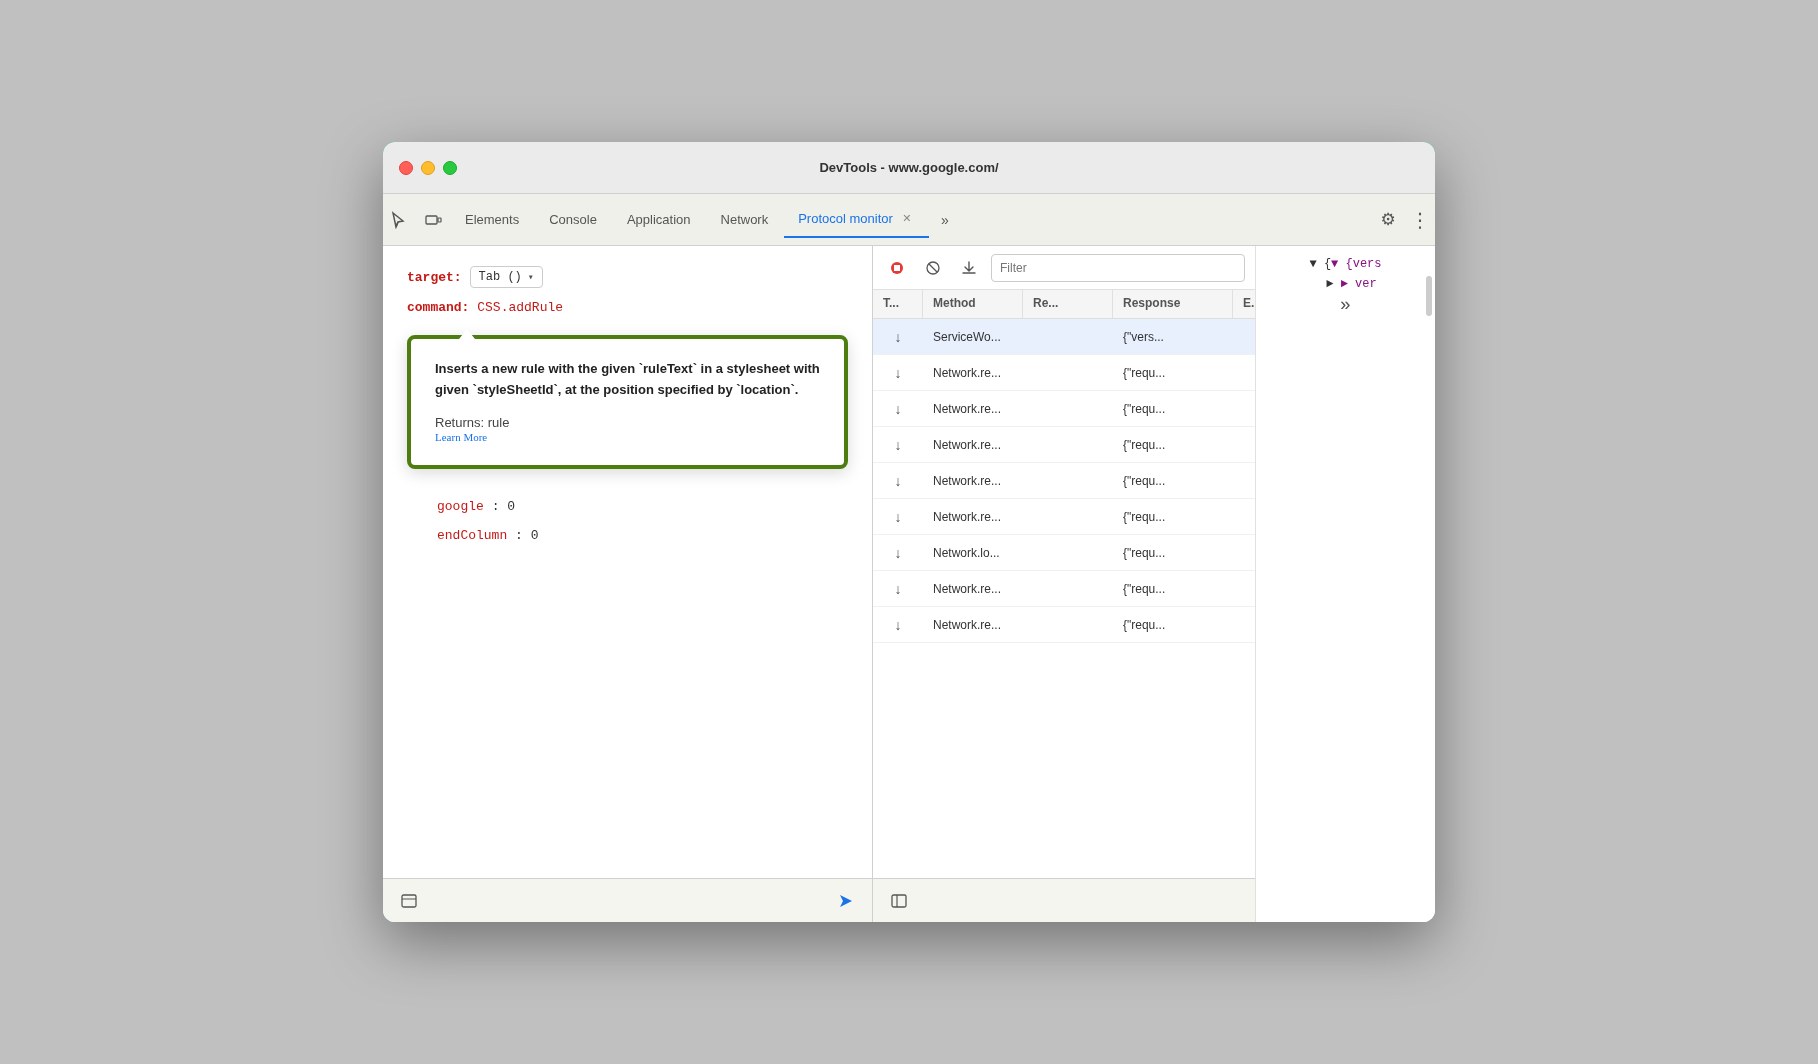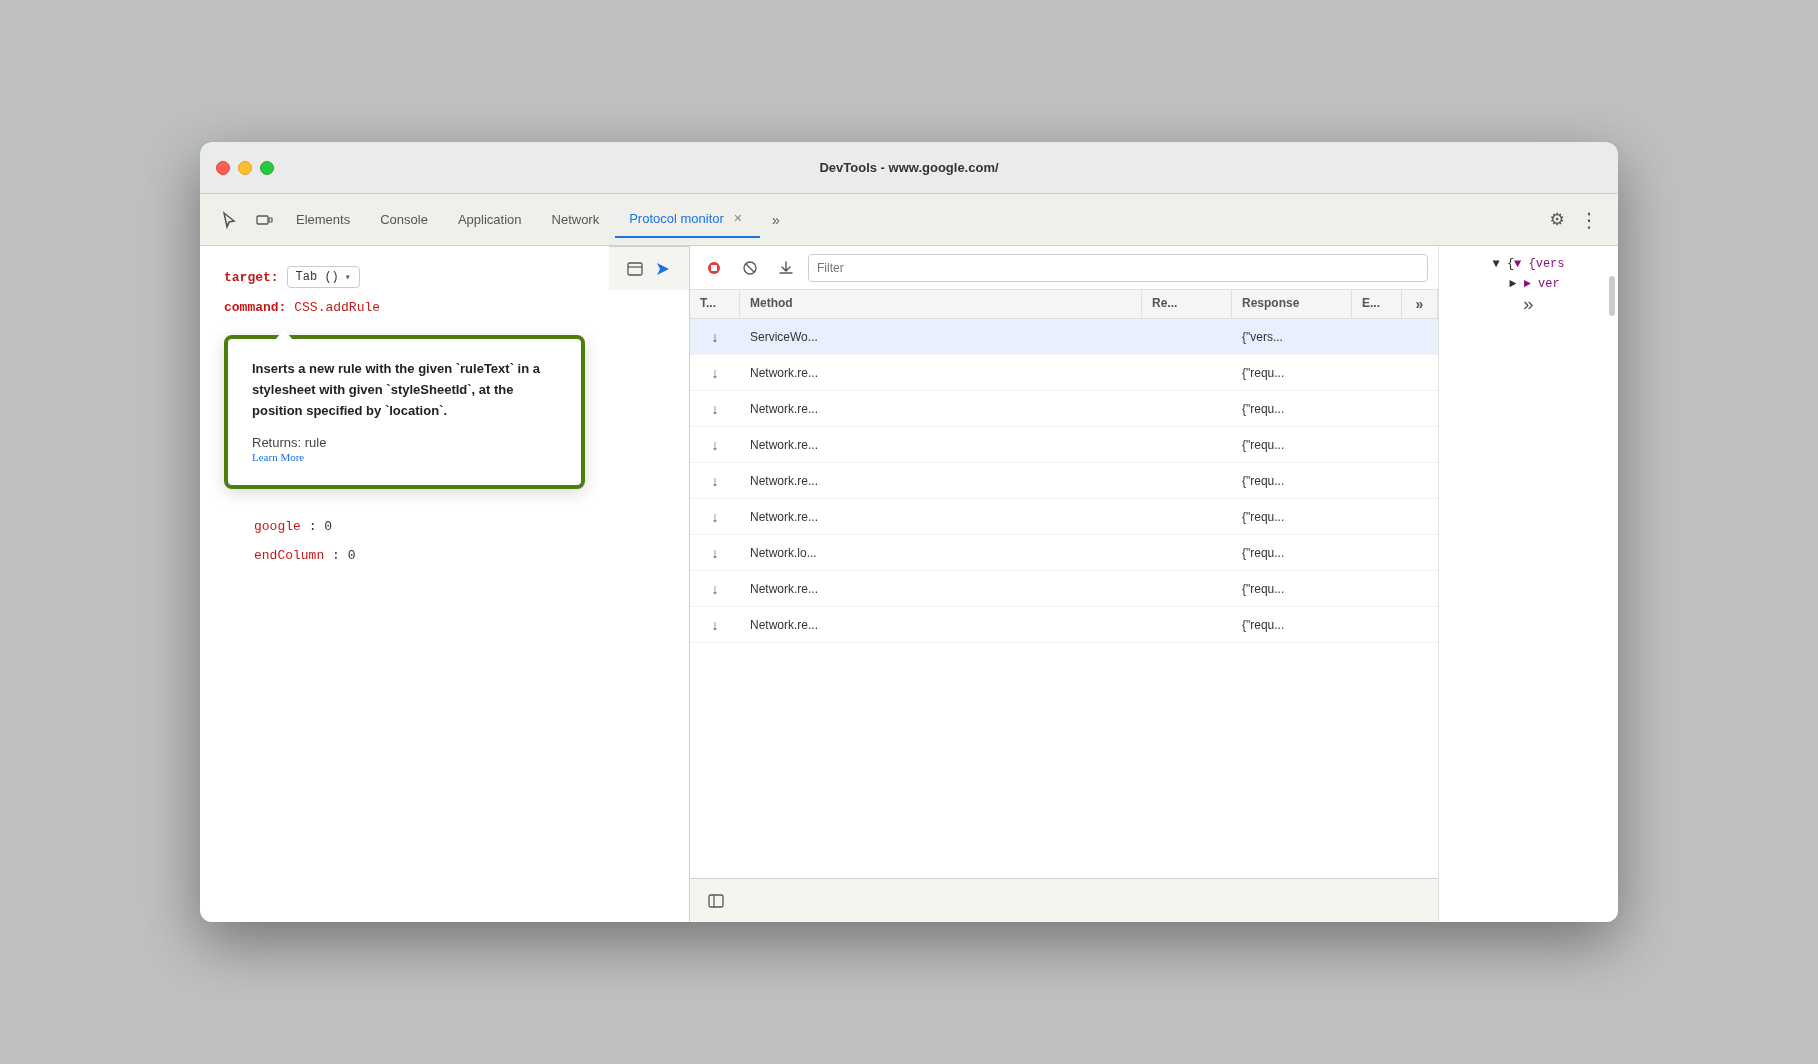--- a/index.html
+++ b/index.html
@@ -5,21 +5,21 @@
     * { box-sizing: border-box; margin: 0; padding: 0; }
     body {
       background: #c0c0c0;
       display: flex;
       justify-content: center;
       align-items: center;
       min-height: 100vh;
       font-family: -apple-system, BlinkMacSystemFont, 'Segoe UI', sans-serif;
     }
     .window {
-      width: 1418px;
+      width: 1052px;
       height: 780px;
       background: #5eead4;
       border-radius: 12px;
       box-shadow: 0 20px 60px rgba(0,0,0,0.4);
       display: flex;
       flex-direction: column;
       overflow: hidden;
     }
     
     .title-bar {
@@ -52,21 +52,21 @@
       font-size: 13px;
       font-weight: 600;
       color: #333;
     }
     
     .tab-bar {
       background: #f0f0ea;
       height: 52px;
       display: flex;
       align-items: center;
-      padding: 0 14px;
+      padding: 0 0;
       border-bottom: 1px solid #d0d0d0;
       flex-shrink: 0;
       gap: 2px;
     }
     .tab-icon-btn {
       width: 32px;
       height: 32px;
       display: flex;
       align-items: center;
       justify-content: center;
@@ -131,21 +131,21 @@
       display: flex;
       flex: 1;
       overflow: hidden;
     }
     
     .left-panel {
       width: 490px;
       background: #ffffff;
       border-right: 1px solid #d0d0d0;
       display: flex;
-      flex-direction: row;
+      flex-direction: column;
       overflow: hidden;
       flex-shrink: 0;
       position: relative;
     }
     .left-panel-content {
       flex: 1;
       padding: 20px 24px;
       font-family: 'Monaco', 'Menlo', 'Courier New', monospace;
       font-size: 13px;
       overflow-y: auto;

